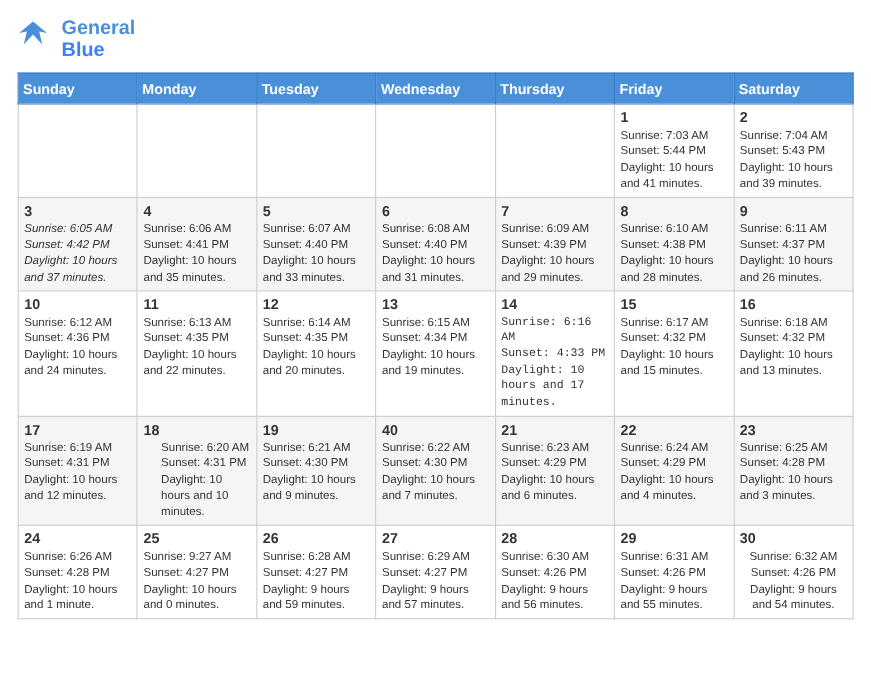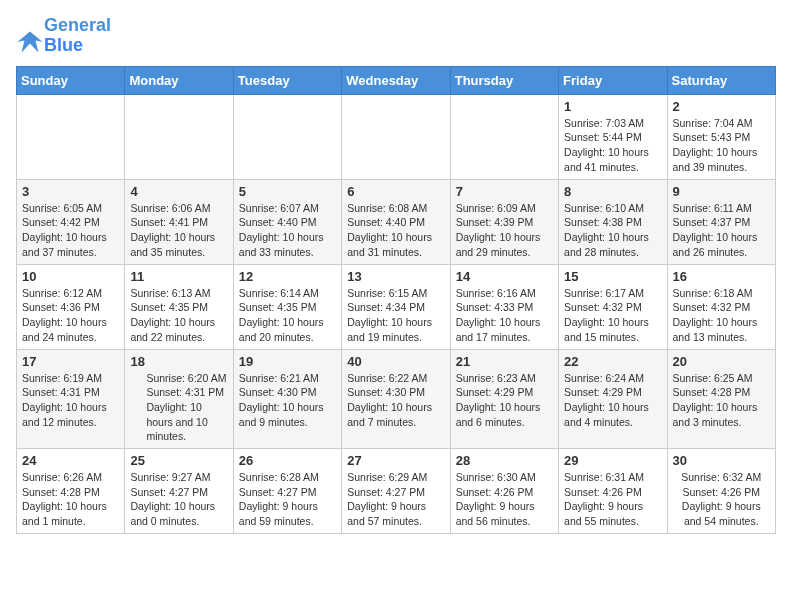--- a/index.html
+++ b/index.html
@@ -11,22 +11,22 @@
       padding: 16px;
     }
     .header {
       display: flex;
       justify-content: space-between;
       align-items: flex-start;
       margin-bottom: 10px;
     }
     .logo {
       display: flex;
-      align-items: flex-end;
-      gap: 0;
+      align-items: flex-start;
+      gap: 12px;
     }
     .logo-text {
       font-size: 18px;
       font-weight: bold;
       color: #333;
       line-height: 1.1;
     }
     .logo-text span {
       color: #4a90d9;
     }
@@ -134,21 +134,21 @@
         <td>
           <div class="day-num">2</div>
           <div class="day-info" style="white-space: pre-line;">Sunrise: 7:04 AM
 Sunset: 5:43 PM
 Daylight: 10 hours and 39 minutes.</div>
         </td>
       </tr>
       <tr>
         <td>
           <div class="day-num">3</div>
-          <div class="day-info" style="white-space: pre-line;">Sunrise: 6:05 AM
+          <div class="day-info" style="white-space: pre-line; font-style: italic;">Sunrise: 6:05 AM
 Sunset: 4:42 PM
 Daylight: 10 hours and 37 minutes.</div>
         </td>
         <td>
           <div class="day-num">4</div>
           <div class="day-info" style="white-space: pre-line;">Sunrise: 6:06 AM
 Sunset: 4:41 PM
 Daylight: 10 hours and 35 minutes.</div>
         </td>
         <td>
@@ -202,21 +202,21 @@
 Daylight: 10 hours and 20 minutes.</div>
         </td>
         <td>
           <div class="day-num">13</div>
           <div class="day-info" style="white-space: pre-line;">Sunrise: 6:15 AM
 Sunset: 4:34 PM
 Daylight: 10 hours and 19 minutes.</div>
         </td>
         <td>
           <div class="day-num">14</div>
-          <div class="day-info" style="white-space: pre-line;">Sunrise: 6:16 AM
+          <div class="day-info" style="white-space: pre-line; font-family: Liberation Mono, monospace;">Sunrise: 6:16 AM
 Sunset: 4:33 PM
 Daylight: 10 hours and 17 minutes.</div>
         </td>
         <td>
           <div class="day-num">15</div>
           <div class="day-info" style="white-space: pre-line;">Sunrise: 6:17 AM
 Sunset: 4:32 PM
 Daylight: 10 hours and 15 minutes.</div>
         </td>
         <td>
@@ -257,21 +257,21 @@
 Sunset: 4:29 PM
 Daylight: 10 hours and 6 minutes.</div>
         </td>
         <td>
           <div class="day-num">22</div>
           <div class="day-info" style="white-space: pre-line;">Sunrise: 6:24 AM
 Sunset: 4:29 PM
 Daylight: 10 hours and 4 minutes.</div>
         </td>
         <td>
-          <div class="day-num">20</div>
+          <div class="day-num">23</div>
           <div class="day-info" style="white-space: pre-line;">Sunrise: 6:25 AM
 Sunset: 4:28 PM
 Daylight: 10 hours and 3 minutes.</div>
         </td>
       </tr>
       <tr>
         <td>
           <div class="day-num">24</div>
           <div class="day-info" style="white-space: pre-line;">Sunrise: 6:26 AM
 Sunset: 4:28 PM

